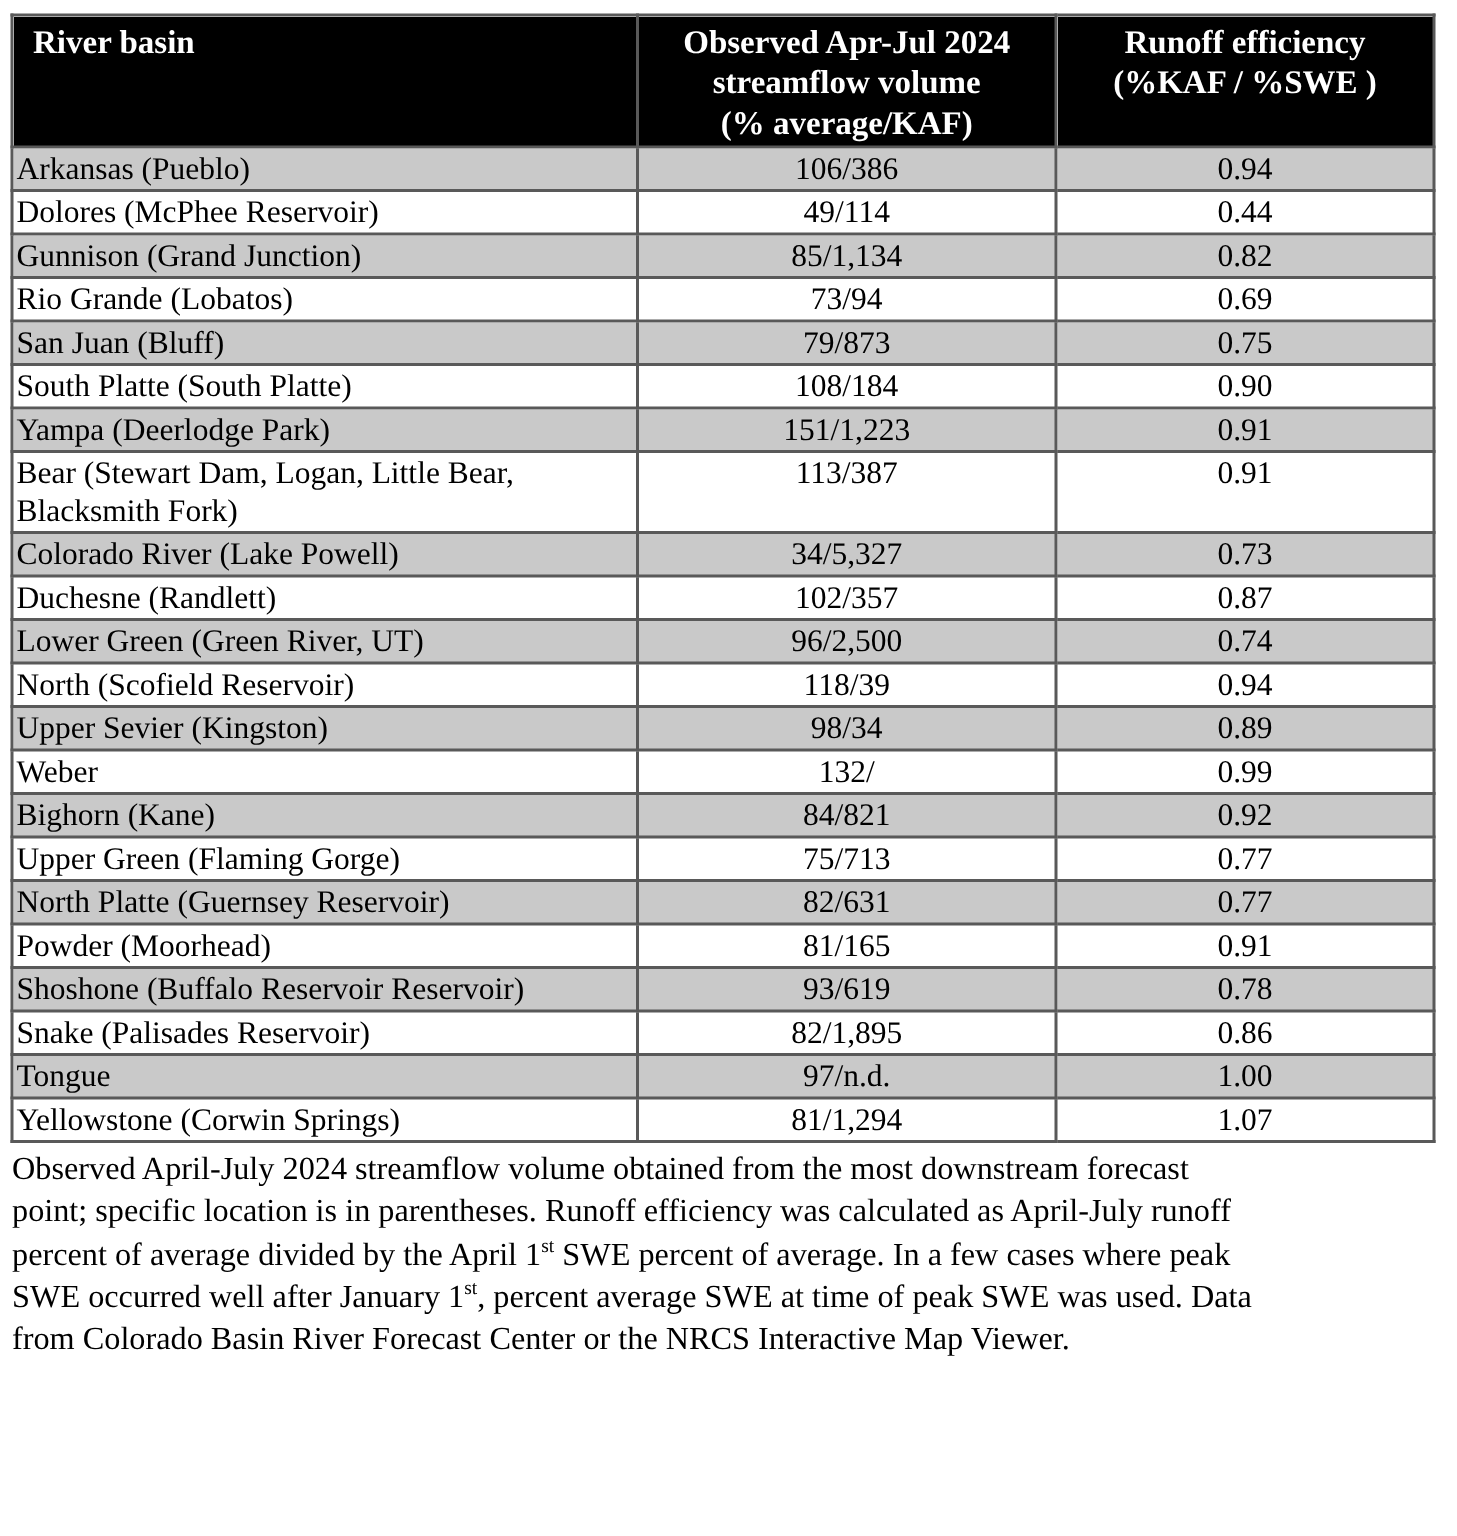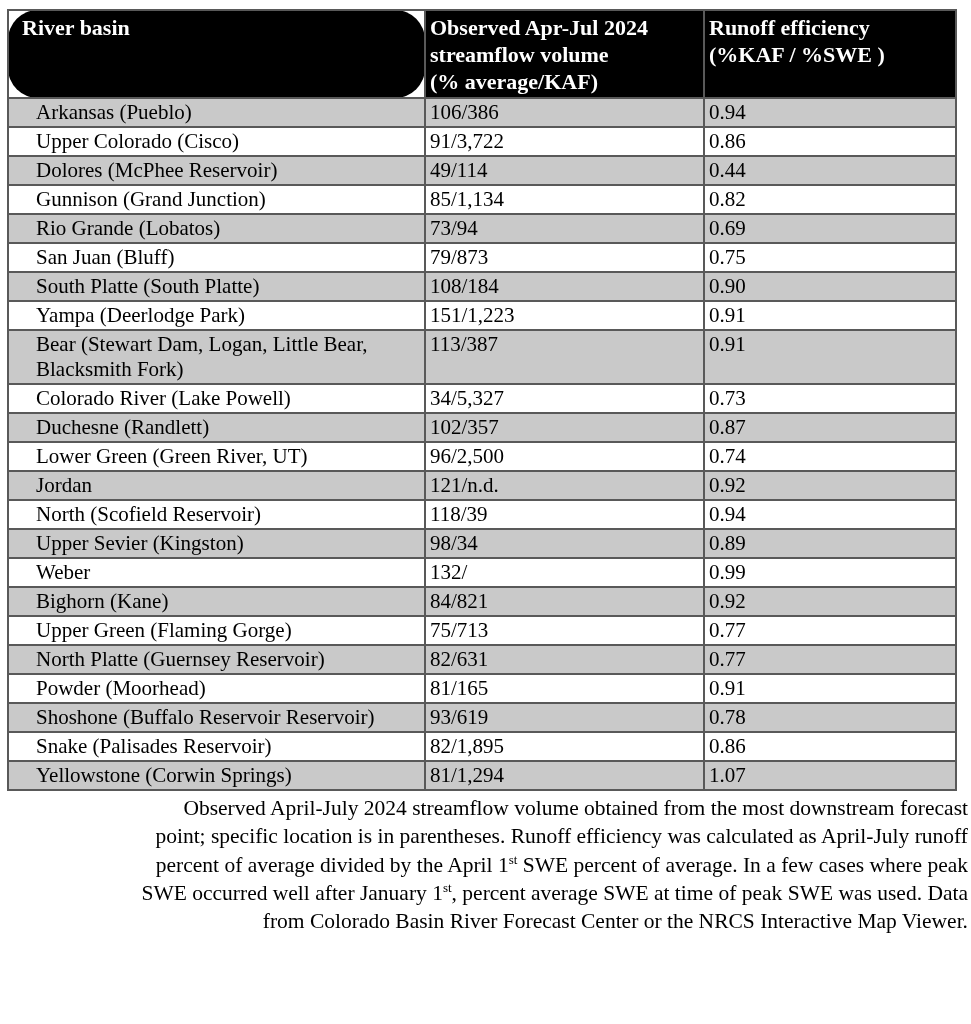--- a/index.html
+++ b/index.html
@@ -32,49 +32,47 @@
     color: #ffffff;
     font-weight: bold;
     font-size: 22px;
     line-height: 27px;
     vertical-align: top;
     padding: 3px 4px 2px 4px;
   }
   th.col-basin {
     text-align: left;
     padding-left: 13px;
-    border-radius: 30px;
   }
   th.col-num, td.col-num {
-    text-align: left;
+    text-align: center;
   }
   tbody td {
     font-size: 21px;
     line-height: 25px;
     vertical-align: top;
     padding: 1px 4px;
     background: #ffffff;
   }
   td.col-basin {
     text-align: left;
-    padding-left: 27px;
+    padding-left: 2px;
   }
   tbody tr:nth-child(odd) td {
     background: #c9c9c9;
   }
   .footnote {
     margin: 3px 0 0 1px;
     font-size: 21.5px;
     line-height: 28.3px;
     color: #000000;
     width: 960px;
   }
   .footnote-line {
     white-space: nowrap;
-    text-align: right;
   }
   .footnote sup {
     font-size: 13px;
     line-height: 0;
     vertical-align: super;
     font-family: Liberation Serif, serif;
   }
 </style>
 </head>
 <body>
@@ -101,25 +99,20 @@
         </th>
       </tr>
     </thead>
     <tbody>
         <tr>
           <td class="col-basin">Arkansas (Pueblo)</td>
           <td class="col-num">106/386</td>
           <td class="col-num">0.94</td>
         </tr>
         <tr>
-          <td class="col-basin">Upper Colorado (Cisco)</td>
-          <td class="col-num">91/3,722</td>
-          <td class="col-num">0.86</td>
-        </tr>
-        <tr>
           <td class="col-basin">Dolores (McPhee Reservoir)</td>
           <td class="col-num">49/114</td>
           <td class="col-num">0.44</td>
         </tr>
         <tr>
           <td class="col-basin">Gunnison (Grand Junction)</td>
           <td class="col-num">85/1,134</td>
           <td class="col-num">0.82</td>
         </tr>
         <tr>
@@ -156,25 +149,20 @@
           <td class="col-basin">Duchesne (Randlett)</td>
           <td class="col-num">102/357</td>
           <td class="col-num">0.87</td>
         </tr>
         <tr>
           <td class="col-basin">Lower Green (Green River, UT)</td>
           <td class="col-num">96/2,500</td>
           <td class="col-num">0.74</td>
         </tr>
         <tr>
-          <td class="col-basin">Jordan</td>
-          <td class="col-num">121/n.d.</td>
-          <td class="col-num">0.92</td>
-        </tr>
-        <tr>
           <td class="col-basin">North (Scofield Reservoir)</td>
           <td class="col-num">118/39</td>
           <td class="col-num">0.94</td>
         </tr>
         <tr>
           <td class="col-basin">Upper Sevier (Kingston)</td>
           <td class="col-num">98/34</td>
           <td class="col-num">0.89</td>
         </tr>
         <tr>
@@ -204,20 +192,25 @@
         </tr>
         <tr>
           <td class="col-basin">Shoshone (Buffalo Reservoir Reservoir)</td>
           <td class="col-num">93/619</td>
           <td class="col-num">0.78</td>
         </tr>
         <tr>
           <td class="col-basin">Snake (Palisades Reservoir)</td>
           <td class="col-num">82/1,895</td>
           <td class="col-num">0.86</td>
+        </tr>
+        <tr>
+          <td class="col-basin">Tongue</td>
+          <td class="col-num">97/n.d.</td>
+          <td class="col-num">1.00</td>
         </tr>
         <tr>
           <td class="col-basin">Yellowstone (Corwin Springs)</td>
           <td class="col-num">81/1,294</td>
           <td class="col-num">1.07</td>
         </tr>
       </tbody>
   </table>
 
   <div class="footnote">

